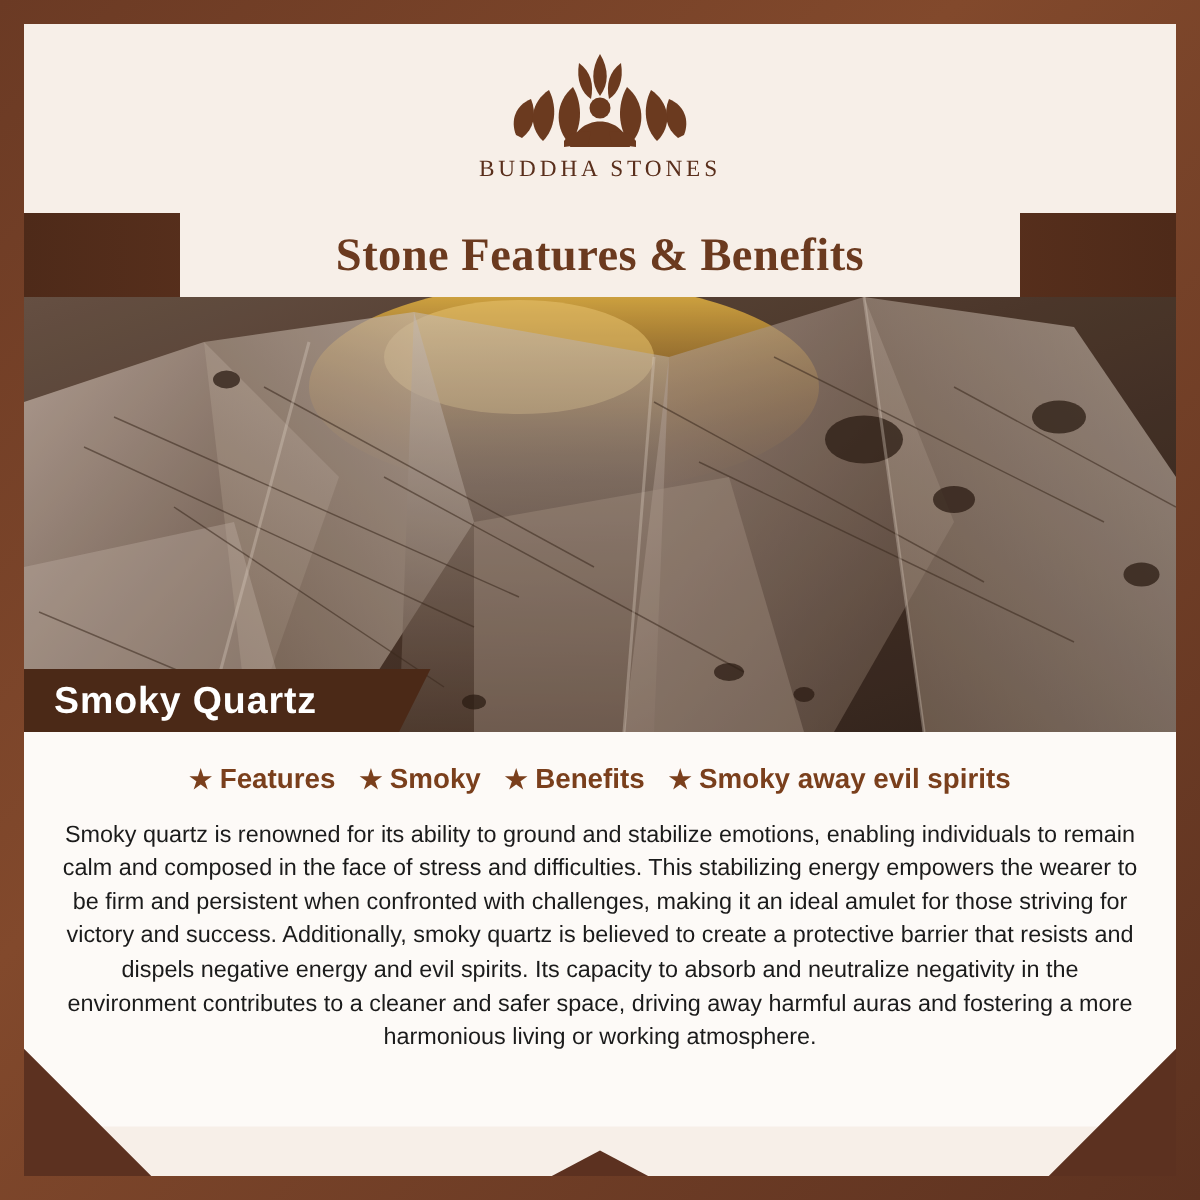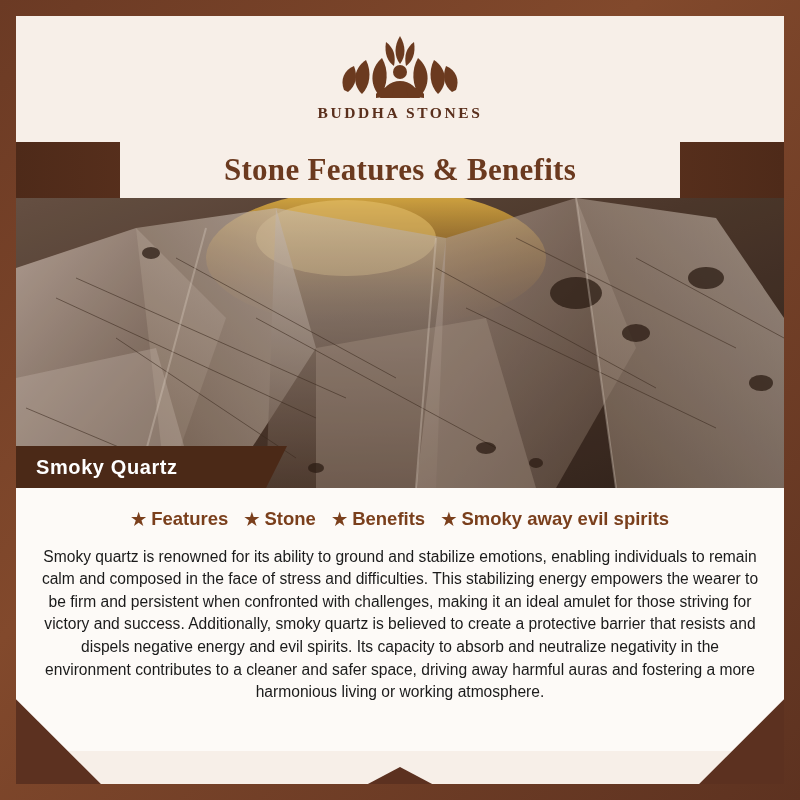--- a/index.html
+++ b/index.html
@@ -64,21 +64,21 @@
   }
   .logo-mark {
     width: 132px;
     height: 72px;
     display: block;
   }
   .brand-name {
     margin-top: 2px;
     font-size: 15.5px;
     letter-spacing: 2.6px;
-    font-weight: bold;
+    font-weight: normal;
     color: #5a2f1c;
     font-family: "Liberation Serif", serif;
   }
 
   
   .title-band {
     position: relative;
     height: 56px;
     background: #0c4a6e;
   }
@@ -138,21 +138,21 @@
     position: absolute;
     right: -21px;
     top: 0;
     width: 0;
     height: 0;
     border-top: 42px solid #4b2917;
     border-right: 21px solid transparent;
   }
   .ribbon-text {
     color: #ffffff;
-    font-size: 20px;
+    font-size: 25px;
     font-weight: bold;
     letter-spacing: 0.6px;
   }
 
   
   .content {
     position: relative;
     background: #fdfaf7;
     padding: 16px 22px 10px 22px;
     box-sizing: border-box;
@@ -323,21 +323,21 @@
     </div>
 
     <div class="content">
       <div class="keywords">
         <span class="keyword">
           <span class="star">★</span>
           <span>Features</span>
         </span>
         <span class="keyword">
           <span class="star">★</span>
-          <span>Stone</span>
+          <span>Smoky</span>
         </span>
         <span class="keyword">
           <span class="star">★</span>
           <span>Benefits</span>
         </span>
         <span class="keyword">
           <span class="star">★</span>
           <span>Smoky away evil spirits</span>
         </span>
       </div>

